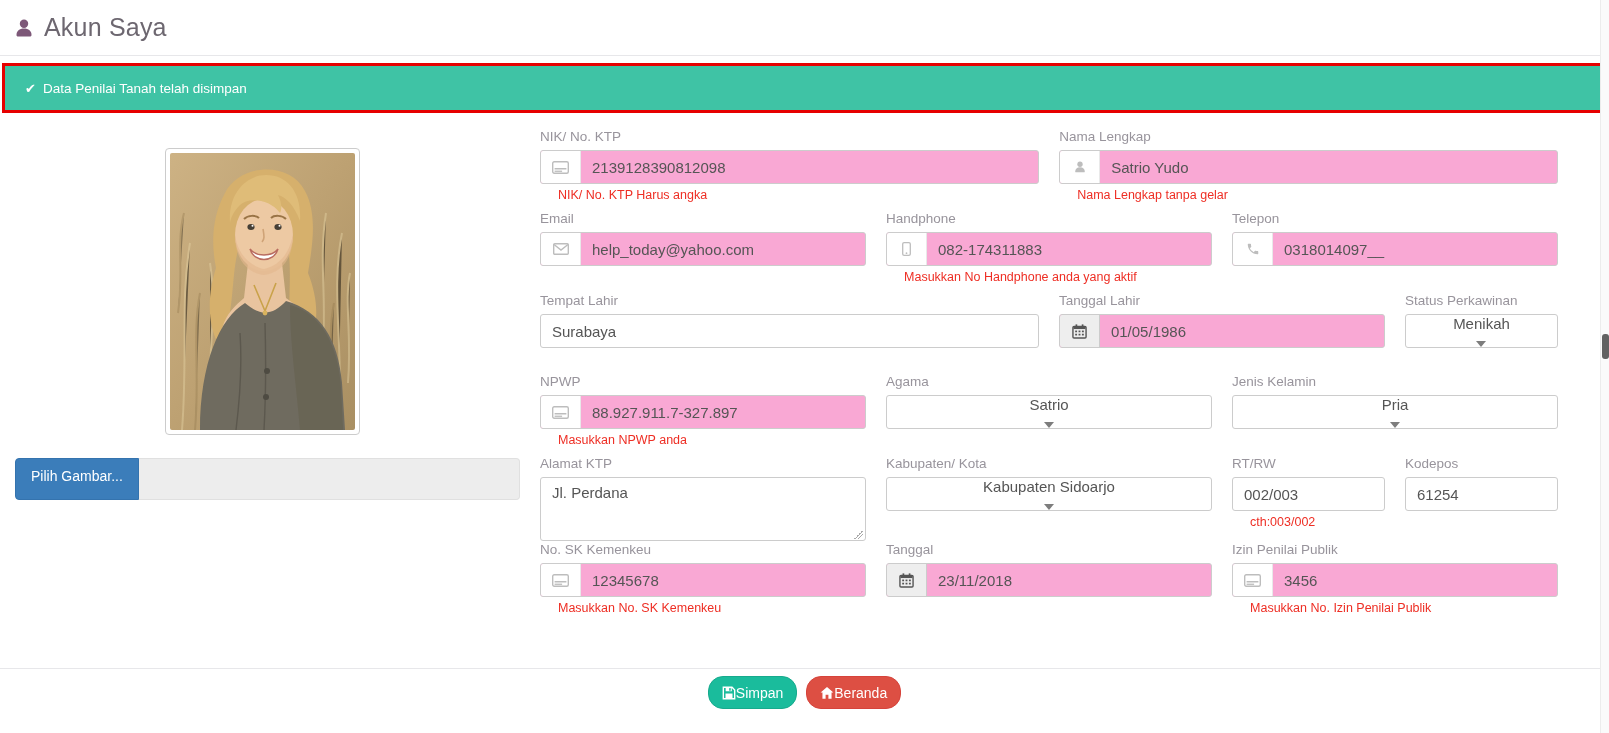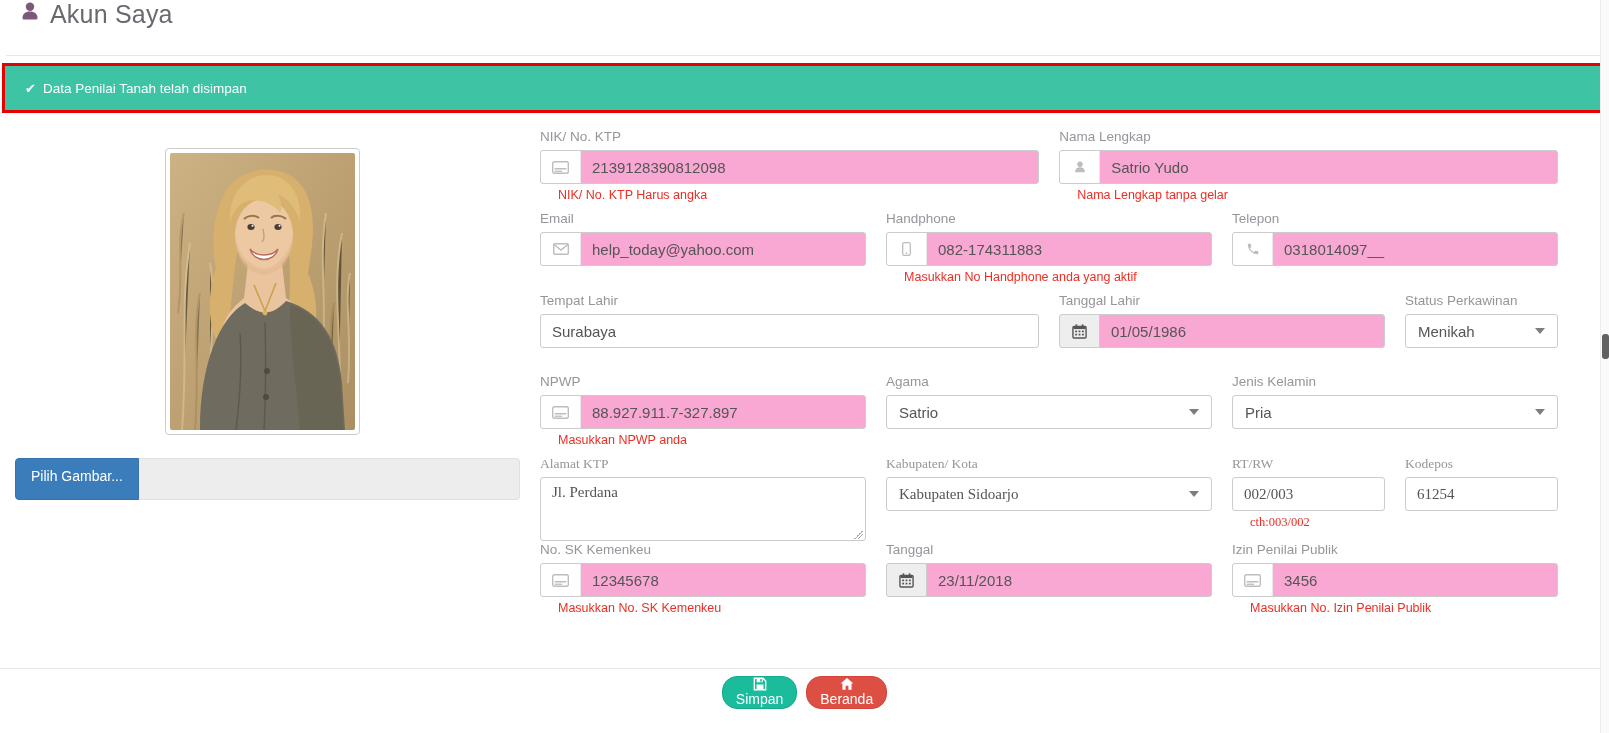--- a/index.html
+++ b/index.html
@@ -9,24 +9,23 @@
     background: #ffffff;
     color: #555;
     position: relative;
     overflow: hidden;
     font-size: 14px;
   }
   
   .page-header {
     height: 56px;
     display: flex;
-    align-items: flex-start;
+    align-items: center;
     padding-left: 13px;
     border-bottom: 1px solid #e7e7ea;
-    margin-left: 6px;
   }
   .page-header .hicon { width: 22px; height: 22px; margin-right: 9px; }
   .page-title { font-size: 25px; color: #6d6770; font-weight: 400; letter-spacing: .2px; }
 
   
   .annotation-box {
     margin: 7px 2px 0 2px;
     border: 3px solid #e60000;
   }
   .alert-success {
@@ -75,21 +74,21 @@
     background: #ededed;
     border: 1px solid #e0e0e0;
     border-left: none;
     border-radius: 0 4px 4px 0;
   }
 
   
   .form-area { flex: 1; padding: 15px 51px 0 15px; }
   .form-row { display: flex; justify-content: space-between; margin-bottom: 26px; }
   .form-row.no-helper { margin-bottom: 25px; }
-  .form-row.tight { margin-bottom: 0; font-family: Liberation Serif, serif; }
+  .form-row.tight { margin-bottom: 0; }
   .w-half  { width: 49.0%; }
   .w-third { width: 32.02%; }
   .w-sixth { width: 15.03%; }
   .field { position: relative; }
   .field label {
     display: block;
     font-size: 13.5px;
     color: #98949c;
     margin-bottom: 5px;
     line-height: 17px;
@@ -145,20 +144,21 @@
     border: 1px solid #ccc;
     border-radius: 3px;
     background: #fff;
     display: flex;
     align-items: center;
     justify-content: space-between;
     padding: 0 12px;
     font-size: 15px;
     color: #555;
     cursor: pointer;
+    flex-direction: column;
   }
   .caret {
     width: 0; height: 0;
     border-left: 5px solid transparent;
     border-right: 5px solid transparent;
     border-top: 6px solid #7d7d7d;
   }
   textarea.area {
     display: block;
     width: 100%;
@@ -192,21 +192,20 @@
   .btn {
     height: 33px;
     display: inline-flex;
     align-items: center;
     padding: 0 13px;
     border-radius: 15px;
     color: #fff;
     font-size: 14px;
     font-family: inherit;
     cursor: pointer;
-    flex-direction: column;
   }
   .btn svg { width: 14px; height: 14px; }
   .btn-save { background: #1abc9c; border: 1px solid #17aa8d; }
   .btn-home { background: #dd4f43; border: 1px solid #d6433b; }
 
   
   .scrollbar-track {
     position: absolute;
     right: 0; top: 0; bottom: 0;
     width: 9px;

